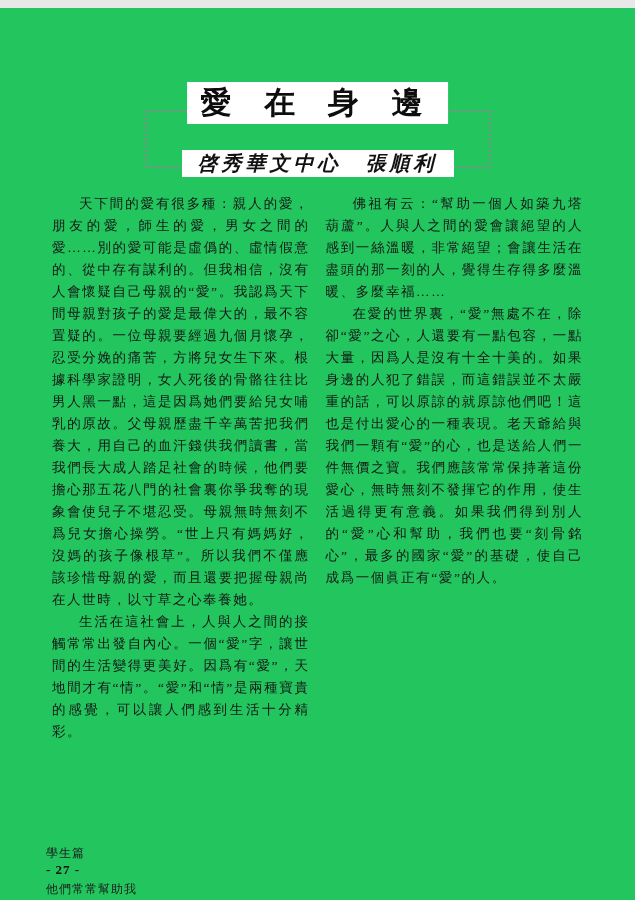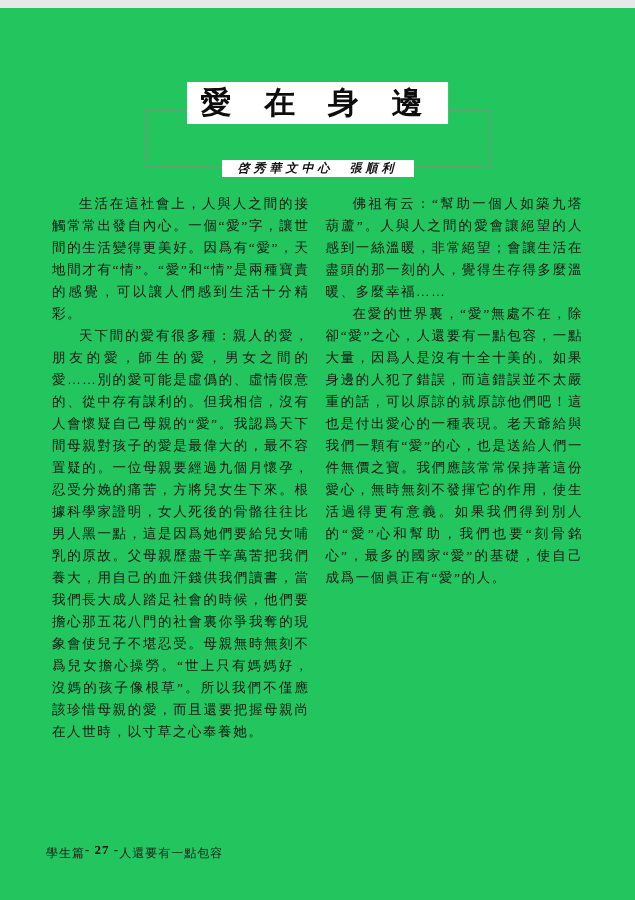--- a/index.html
+++ b/index.html
@@ -44,21 +44,21 @@
   .article-byline {
     position: absolute;
     bottom: -11px;
     left: 50%;
     transform: translateX(-50%);
     background: #ffffff;
     padding: 0 16px;
     white-space: nowrap;
     font-weight: 700;
     font-style: italic;
-    font-size: 12px;
+    font-size: 20px;
     letter-spacing: 4px;
     color: #111111;
   }
   .columns {
     position: absolute;
     top: 185px;
     left: 52px;
     right: 52px;
     display: flex;
     gap: 16px;
@@ -76,20 +76,21 @@
     word-break: break-all;
   }
   .footer {
     position: absolute;
     left: 46px;
     right: 46px;
     top: 834px;
     display: flex;
     align-items: flex-start;
     font-size: 12px;
+    flex-direction: column;
   }
   .footer .side {
     font-family: "Liberation Sans", "DejaVu Sans", sans-serif;
     letter-spacing: 1px;
     color: #1c1c1c;
     padding-top: 3px;
   }
   .footer .page-no {
     font-family: "Liberation Serif", "DejaVu Serif", serif;
     font-weight: 700;
@@ -105,28 +106,28 @@
 
   <div class="title-block">
     <div class="title-frame">
       <div class="article-title">愛 在 身 邊</div>
       <div class="article-byline">啓秀華文中心　張順利</div>
     </div>
   </div>
 
   <div class="columns">
     <div class="column">
+      <p>天下間的愛有很多種：親人的愛，朋友的愛，師生的愛，男女之間的愛……別的愛可能是虛僞的、虛情假意的、從中存有謀利的。但我相信，沒有人會懷疑自己母親的“愛”。我認爲天下間母親對孩子的愛是最偉大的，最不容置疑的。一位母親要經過九個月懷孕，忍受分娩的痛苦，方將兒女生下來。根據科學家證明，女人死後的骨骼往往比男人黑一點，這是因爲她們要給兒女哺乳的原故。父母親歷盡千辛萬苦把我們養大，用自己的血汗錢供我們讀書，當我們長大成人踏足社會的時候，他們要擔心那五花八門的社會裏你爭我奪的現象會使兒子不堪忍受。母親無時無刻不爲兒女擔心操勞。“世上只有媽媽好，沒媽的孩子像根草”。所以我們不僅應該珍惜母親的愛，而且還要把握母親尚在人世時，以寸草之心奉養她。</p>
       <p>生活在這社會上，人與人之間的接觸常常出發自內心。一個“愛”字，讓世間的生活變得更美好。因爲有“愛”，天地間才有“情”。“愛”和“情”是兩種寶貴的感覺，可以讓人們感到生活十分精彩。</p>
-      <p>天下間的愛有很多種：親人的愛，朋友的愛，師生的愛，男女之間的愛……別的愛可能是虛僞的、虛情假意的、從中存有謀利的。但我相信，沒有人會懷疑自己母親的“愛”。我認爲天下間母親對孩子的愛是最偉大的，最不容置疑的。一位母親要經過九個月懷孕，忍受分娩的痛苦，方將兒女生下來。根據科學家證明，女人死後的骨骼往往比男人黑一點，這是因爲她們要給兒女哺乳的原故。父母親歷盡千辛萬苦把我們養大，用自己的血汗錢供我們讀書，當我們長大成人踏足社會的時候，他們要擔心那五花八門的社會裏你爭我奪的現象會使兒子不堪忍受。母親無時無刻不爲兒女擔心操勞。“世上只有媽媽好，沒媽的孩子像根草”。所以我們不僅應該珍惜母親的愛，而且還要把握母親尚在人世時，以寸草之心奉養她。</p>
     </div>
     <div class="column">
       <p>佛祖有云：“幫助一個人如築九塔葫蘆”。人與人之間的愛會讓絕望的人感到一絲溫暖，非常絕望；會讓生活在盡頭的那一刻的人，覺得生存得多麼溫暖、多麼幸福……</p>
       <p>在愛的世界裏，“愛”無處不在，除卻“愛”之心，人還要有一點包容，一點大量，因爲人是沒有十全十美的。如果身邊的人犯了錯誤，而這錯誤並不太嚴重的話，可以原諒的就原諒他們吧！這也是付出愛心的一種表現。老天爺給與我們一顆有“愛”的心，也是送給人們一件無價之寶。我們應該常常保持著這份愛心，無時無刻不發揮它的作用，使生活過得更有意義。如果我們得到別人的“愛”心和幫助，我們也要“刻骨銘心”，最多的國家“愛”的基礎，使自己成爲一個眞正有“愛”的人。</p>
     </div>
   </div>
 
   <div class="footer">
     <span class="side">學生篇</span>
     <span class="page-no">- 27 -</span>
-    <span class="side">人還要有一點包容</span>
+    <span class="side">他們常常幫助我</span>
   </div>
 
 </div>
 
 </body></html>

